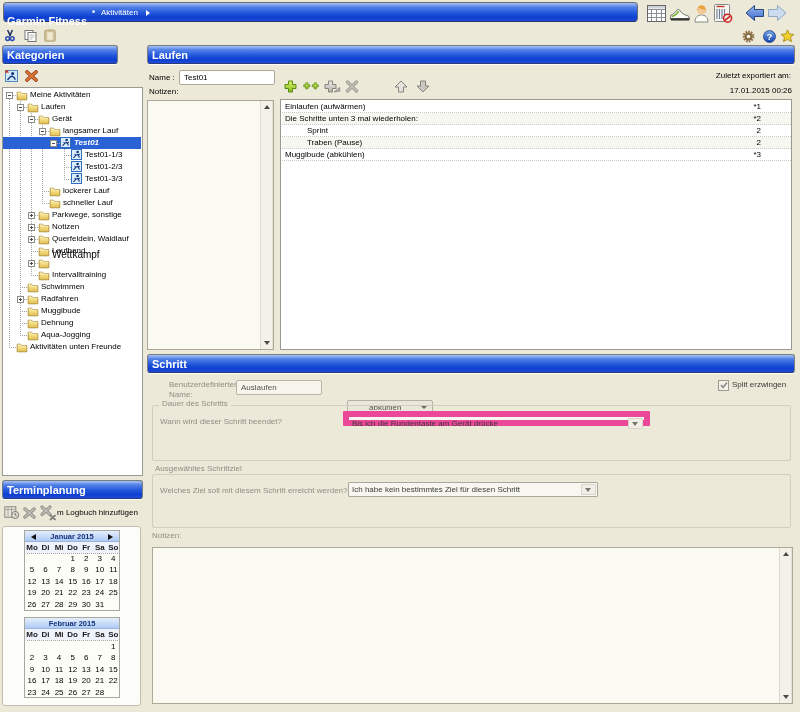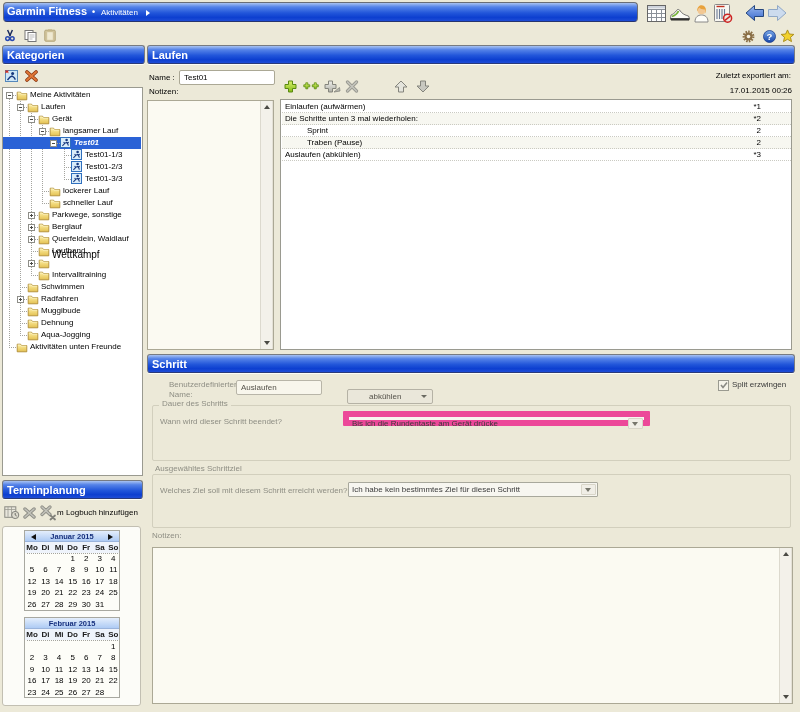--- a/index.html
+++ b/index.html
@@ -27,21 +27,21 @@
         <stop offset="0" stop-color="#d8f06a"></stop>
         <stop offset="1" stop-color="#86bc1a"></stop>
       </linearGradient>
       <linearGradient id="gry" x1="0" y1="0" x2="0" y2="1">
         <stop offset="0" stop-color="#eeeeea"></stop>
         <stop offset="1" stop-color="#b0b0a8"></stop>
       </linearGradient>
     </defs>
   </svg>
 <div style="position:absolute;left:3px;top:2px;width:635px;height:20px;border-radius:4px;background:linear-gradient(180deg,#a9c3f1 0%,#5583e8 22%,#2256da 55%,#0d3fd0 80%,#1e4cd6 100%);border:1px solid #6a6e76;border-bottom-color:#26336e"></div>
-<div style="position:absolute;left:7px;top:5px;font-size:11px;font-weight:bold;color:#fff;white-space:nowrap">Garmin Fitness</div>
+<div style="position:absolute;left:7px;top:15px;font-size:11px;font-weight:bold;color:#fff;white-space:nowrap">Garmin Fitness</div>
 <div style="position:absolute;left:92px;top:7px;font-size:9px;font-weight:bold;color:#fff">•</div>
 <div style="position:absolute;left:101px;top:8px;font-size:8px;color:#fff">Aktivitäten</div>
 <div style="position:absolute;left:146px;top:10px;width:0;height:0;border-top:3px solid transparent;border-bottom:3px solid transparent;border-left:4.5px solid #fff"></div>
 <svg style="position:absolute;left:647px;top:5px" width="19" height="17" viewBox="0 0 19 17">
     <rect x="0.5" y="0.5" width="18" height="16" fill="#fff" stroke="#666"></rect>
     <rect x="1" y="1" width="17" height="2.5" fill="#cfd4dc"></rect>
     <g stroke="#8a9098" stroke-width="1">
       <path d="M1 4.5 h17 M1 8.5 h17 M1 12.5 h17 M4.5 4 v12 M9.5 4 v12 M14.5 4 v12"></path>
     </g>
   </svg>
@@ -94,21 +94,21 @@
 <svg style="position:absolute;left:24px;top:30px" width="14" height="12" viewBox="0 0 14 12">
     <rect x="1" y="0.5" width="8" height="9" fill="#fff" stroke="#777"></rect>
     <rect x="4" y="2.5" width="8" height="9" fill="#fff" stroke="#777"></rect>
     <path d="M5.5 5 h5 M5.5 7 h5 M5.5 9 h3" stroke="#aaa" stroke-width="0.8"></path>
   </svg>
 <svg style="position:absolute;left:44px;top:29px" width="12" height="13" viewBox="0 0 12 13">
     <rect x="0.8" y="1.2" width="10.4" height="11" rx="1" fill="#d6c9a2" stroke="#b0a276"></rect>
     <rect x="4" y="0.4" width="4" height="2" fill="#c2b488"></rect>
     <rect x="2.8" y="2.8" width="6.4" height="8.4" fill="#efe9d2" stroke="#c8ba90" stroke-width="0.7"></rect>
   </svg>
-<div class="hdr" style="left:2px;top:45px;width:143px">
+<div class="hdr" style="left:2px;top:45px;width:116px">
     <span>Kategorien</span>
   </div>
 <svg style="position:absolute;left:4px;top:69px" width="14" height="13" viewBox="0 0 14 13">
     <rect x="1.5" y="1.5" width="12" height="11" fill="#cfe7f6" stroke="#5588bb"></rect>
     <circle cx="8.6" cy="4.6" r="1.5" fill="#16377e"></circle>
     <path d="M3.5 11 L6 8 L8 7 L10 8.4 L11.4 10.6" stroke="#16377e" stroke-width="1.4" fill="none"></path>
     <path d="M1 1 L3.6 1 M2.3 -0.3 L2.3 2.3 M0.7 -0.1 L3.9 2.1 M3.9 -0.1 L0.7 2.1" transform="translate(0.6,1.6)" stroke="#d42a1a" stroke-width="0.9"></path>
   </svg>
 <svg style="position:absolute;left:25px;top:70px" width="13" height="12" viewBox="0 0 13 12">
     <path d="M2 2 L11 10 M11 2 L2 10" stroke="#8a3510" stroke-width="3.6" stroke-linecap="round"></path>
@@ -206,21 +206,21 @@
   </svg>
 <div style="position:absolute;left:52px;top:209px;height:12px;line-height:12px;font-size:8px;color:#000;white-space:nowrap">Parkwege, sonstige</div>
 <div class="hdot" style="left:31px;top:227px;width:8px"></div>
 <div class="exp" style="left:28px;top:224px"></div>
 <div style="position:absolute;left:30px;top:227px;width:3px;height:1px;background:#4a4a46"></div>
 <div style="position:absolute;left:31px;top:226px;width:1px;height:3px;background:#4a4a46"></div>
 <svg style="position:absolute;left:38px;top:222px" width="12" height="11" viewBox="0 0 12 11">
     <path d="M1.2 2.2 L4.6 2.2 L5.6 3.6 L10.8 3.6 L10.8 9.8 L1.2 9.8 Z" fill="url(#fgr)" stroke="#a8842a" stroke-width="0.8"></path>
     <path d="M1.8 3.0 L4.3 3.0 L5.2 4.2 L10.2 4.2" fill="none" stroke="#fdf3c2" stroke-width="0.8"></path>
   </svg>
-<div style="position:absolute;left:52px;top:221px;height:12px;line-height:12px;font-size:8px;color:#000;white-space:nowrap">Berglauf</div>
+<div style="position:absolute;left:52px;top:221px;height:12px;line-height:12px;font-size:8px;color:#000;white-space:nowrap">Notizen</div>
 <div class="hdot" style="left:31px;top:239px;width:8px"></div>
 <div class="exp" style="left:28px;top:236px"></div>
 <div style="position:absolute;left:30px;top:239px;width:3px;height:1px;background:#4a4a46"></div>
 <div style="position:absolute;left:31px;top:238px;width:1px;height:3px;background:#4a4a46"></div>
 <svg style="position:absolute;left:38px;top:234px" width="12" height="11" viewBox="0 0 12 11">
     <path d="M1.2 2.2 L4.6 2.2 L5.6 3.6 L10.8 3.6 L10.8 9.8 L1.2 9.8 Z" fill="url(#fgr)" stroke="#a8842a" stroke-width="0.8"></path>
     <path d="M1.8 3.0 L4.3 3.0 L5.2 4.2 L10.2 4.2" fill="none" stroke="#fdf3c2" stroke-width="0.8"></path>
   </svg>
 <div style="position:absolute;left:52px;top:233px;height:12px;line-height:12px;font-size:8px;color:#000;white-space:nowrap">Querfeldein, Waldlauf</div>
 <div class="hdot" style="left:31px;top:251px;width:8px"></div>
@@ -429,30 +429,30 @@
     <div style="position:absolute;left:1px;top:13px;width:509px;height:12px;background:#f7f7f1;border-bottom:1px dotted #cacac2"></div>
     <div style="position:absolute;left:4px;top:13px;height:12px;line-height:12px;font-size:8px;color:#000;white-space:nowrap">Die Schritte unten 3 mal wiederholen:</div>
     <div style="position:absolute;right:30px;top:13px;height:12px;line-height:12px;font-size:8px;color:#000">*2</div>
     <div style="position:absolute;left:1px;top:25px;width:509px;height:12px;border-bottom:1px dotted #cacac2"></div>
     <div style="position:absolute;left:26px;top:25px;height:12px;line-height:12px;font-size:8px;color:#000;white-space:nowrap">Sprint</div>
     <div style="position:absolute;right:30px;top:25px;height:12px;line-height:12px;font-size:8px;color:#000">2</div>
     <div style="position:absolute;left:1px;top:37px;width:509px;height:12px;background:#f7f7f1;border-bottom:1px dotted #cacac2"></div>
     <div style="position:absolute;left:26px;top:37px;height:12px;line-height:12px;font-size:8px;color:#000;white-space:nowrap">Traben (Pause)</div>
     <div style="position:absolute;right:30px;top:37px;height:12px;line-height:12px;font-size:8px;color:#000">2</div>
     <div style="position:absolute;left:1px;top:49px;width:509px;height:12px;border-bottom:1px dotted #cacac2"></div>
-    <div style="position:absolute;left:4px;top:49px;height:12px;line-height:12px;font-size:8px;color:#000;white-space:nowrap">Auslaufen (abkühlen)</div>
+    <div style="position:absolute;left:4px;top:49px;height:12px;line-height:12px;font-size:8px;color:#000;white-space:nowrap">Muggibude (abkühlen)</div>
     <div style="position:absolute;right:30px;top:49px;height:12px;line-height:12px;font-size:8px;color:#000">*3</div>
 </div>
 <div class="hdr" style="left:147px;top:354px;width:648px">
     <span>Schritt</span>
   </div>
 <div class="glab" style="left:169px;top:380px">Benutzerdefinierter</div>
 <div class="glab" style="left:169px;top:390px">Name:</div>
 <div style="position:absolute;left:236px;top:380px;width:86px;height:15px;background:#f8f6ec;border:1px solid #b8b5a8;border-radius:2px;font-size:8px;color:#55524a;padding-left:4px;line-height:13px">Auslaufen</div>
-<div style="position:absolute;left:347px;top:389px;width:86px;height:15px;background:#eae7da;border:1px solid #b5b2a5;border-radius:2px;font-size:8px;color:#55524a;padding-left:21px;line-height:13px">abkühlen<div style="position:absolute;right:5px;top:5px;width:0;height:0;border-left:3px solid transparent;border-right:3px solid transparent;border-top:3.5px solid #6a6a62"></div></div>
+<div style="position:absolute;left:347px;top:400px;width:86px;height:15px;background:#eae7da;border:1px solid #b5b2a5;border-radius:2px;font-size:8px;color:#55524a;padding-left:21px;line-height:13px">abkühlen<div style="position:absolute;right:5px;top:5px;width:0;height:0;border-left:3px solid transparent;border-right:3px solid transparent;border-top:3.5px solid #6a6a62"></div></div>
 <div style="position:absolute;left:718px;top:380px;width:11px;height:11px;background:#f5f3e9;border:1px solid #9a9a90"></div>
 <svg style="position:absolute;left:719px;top:380px" width="10" height="10" viewBox="0 0 10 10">
     <path d="M2 5 L4 7.5 L8 2.5" fill="none" stroke="#8a8a84" stroke-width="1.6"></path>
   </svg>
 <div class="lab" style="left:732px;top:380px;color:#3a3a3a">Split erzwingen</div>
 <div style="position:absolute;left:152px;top:405px;width:639px;height:56px;border:1px solid #d2cfbd;border-radius:2px"></div>
 <div class="glab" style="left:159px;top:399px;background:#ece9d8;padding:0 3px">Dauer des Schritts</div>
 <div class="glab" style="left:160px;top:417px">Wann wird dieser Schritt beendet?</div>
 <div style="position:absolute;left:343px;top:411px;width:307px;height:15px;background:#f7f6f0;border:6px solid #ec4899;border-radius:1px">
     <div style="position:absolute;left:3px;top:0;height:13px;line-height:13px;font-size:8px;color:#3a3a3a;white-space:nowrap">Bis ich die Rundentaste am Gerät drücke</div>

